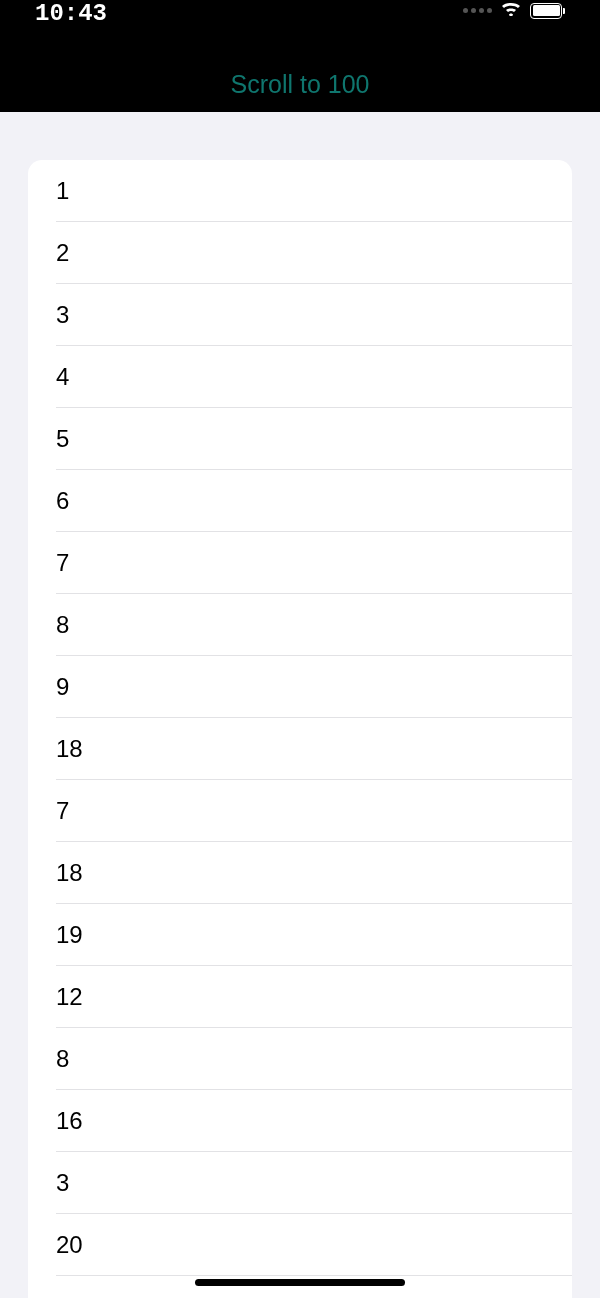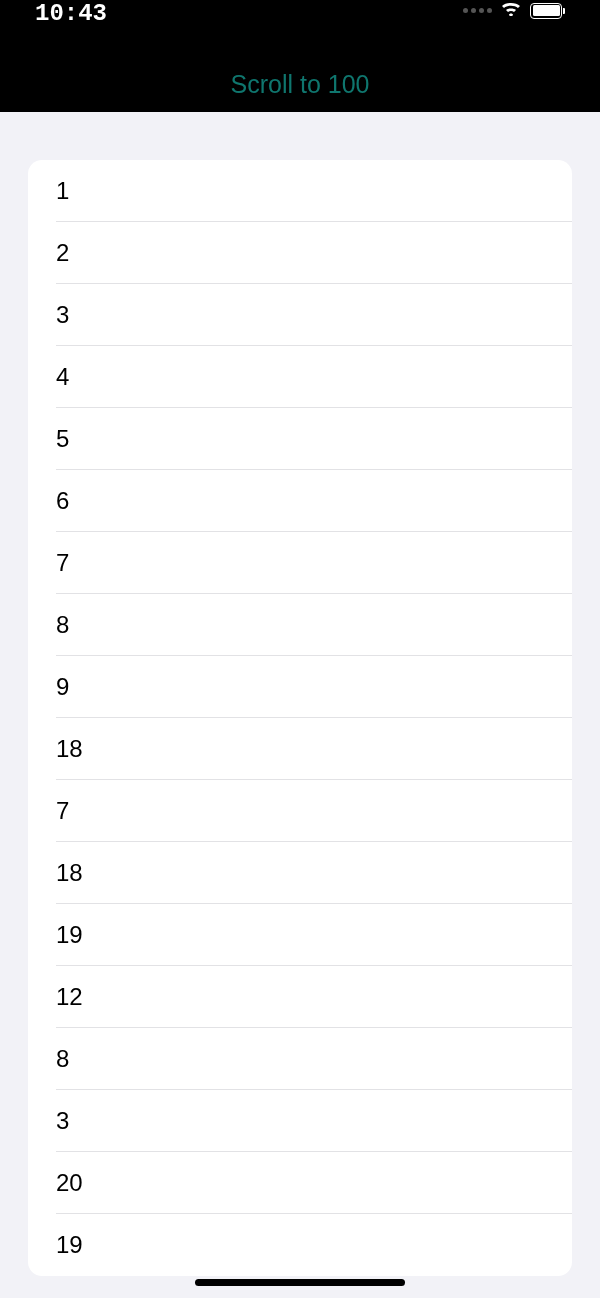--- a/index.html
+++ b/index.html
@@ -201,20 +201,23 @@
     <div class="list-item">
         <span>19</span>
       </div>
     <div class="list-item">
         <span>12</span>
       </div>
     <div class="list-item">
         <span>8</span>
       </div>
     <div class="list-item">
+        <span>16</span>
+      </div>
+    <div class="list-item">
         <span>3</span>
       </div>
     <div class="list-item">
         <span>20</span>
       </div>
     <div class="list-item">
         <span>19</span>
       </div>
   </div>
 </div>

